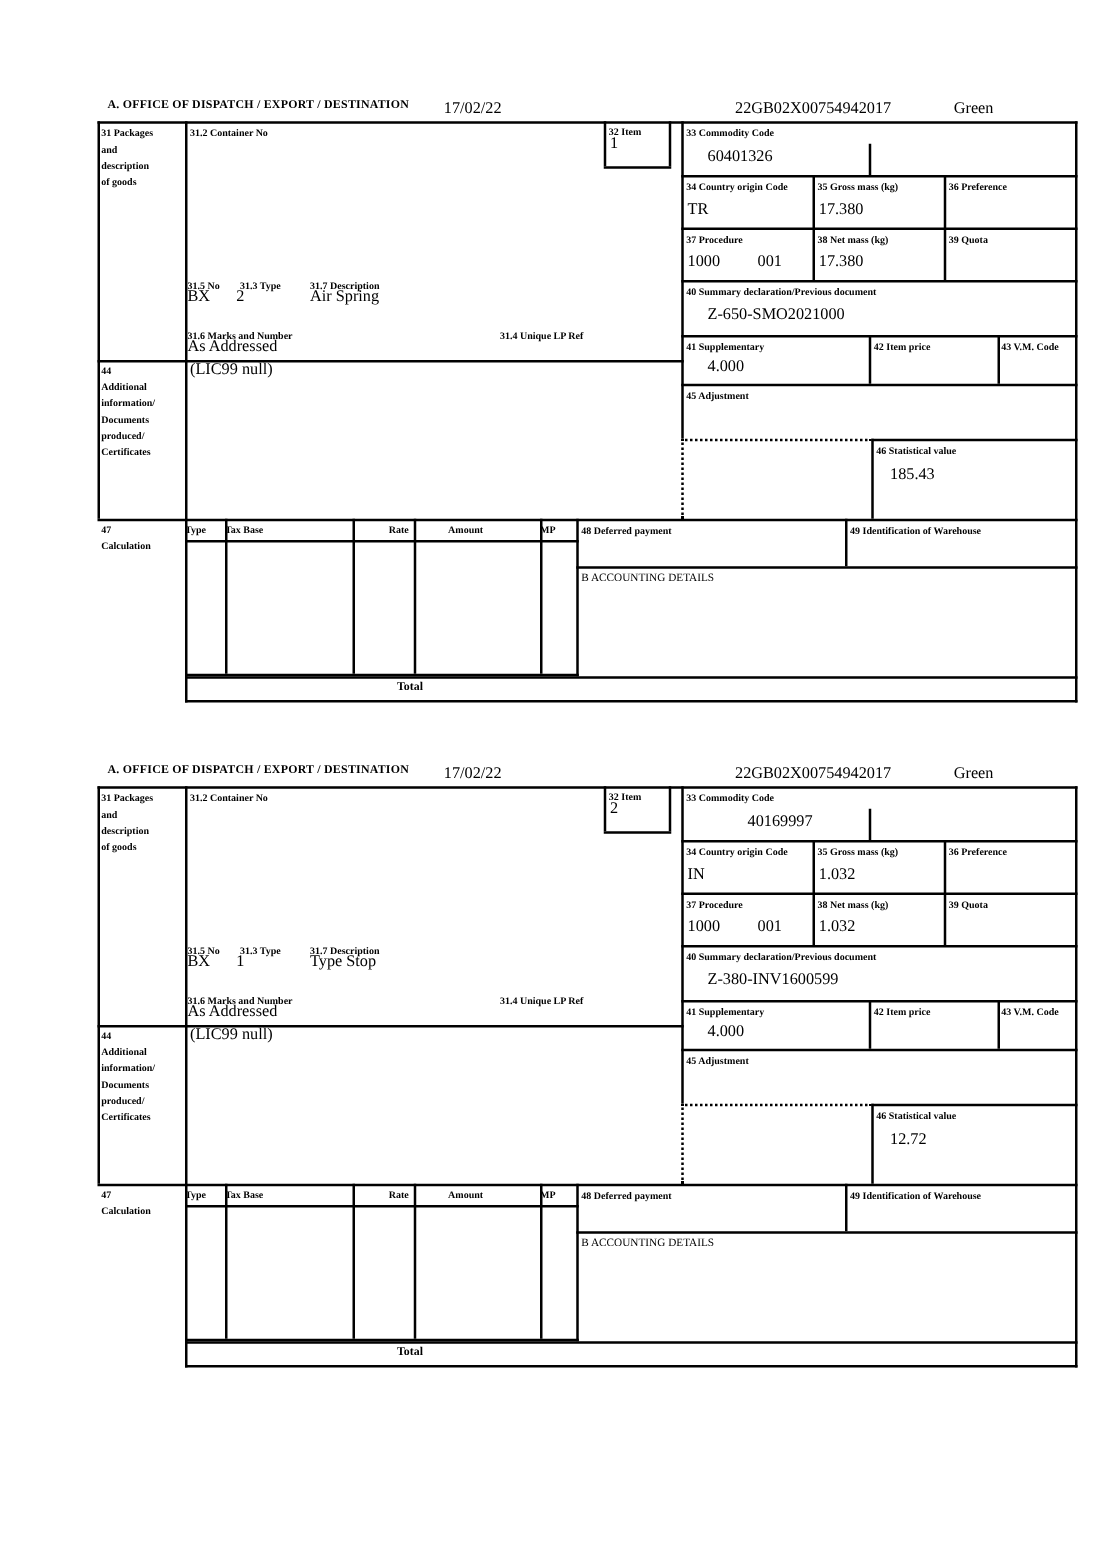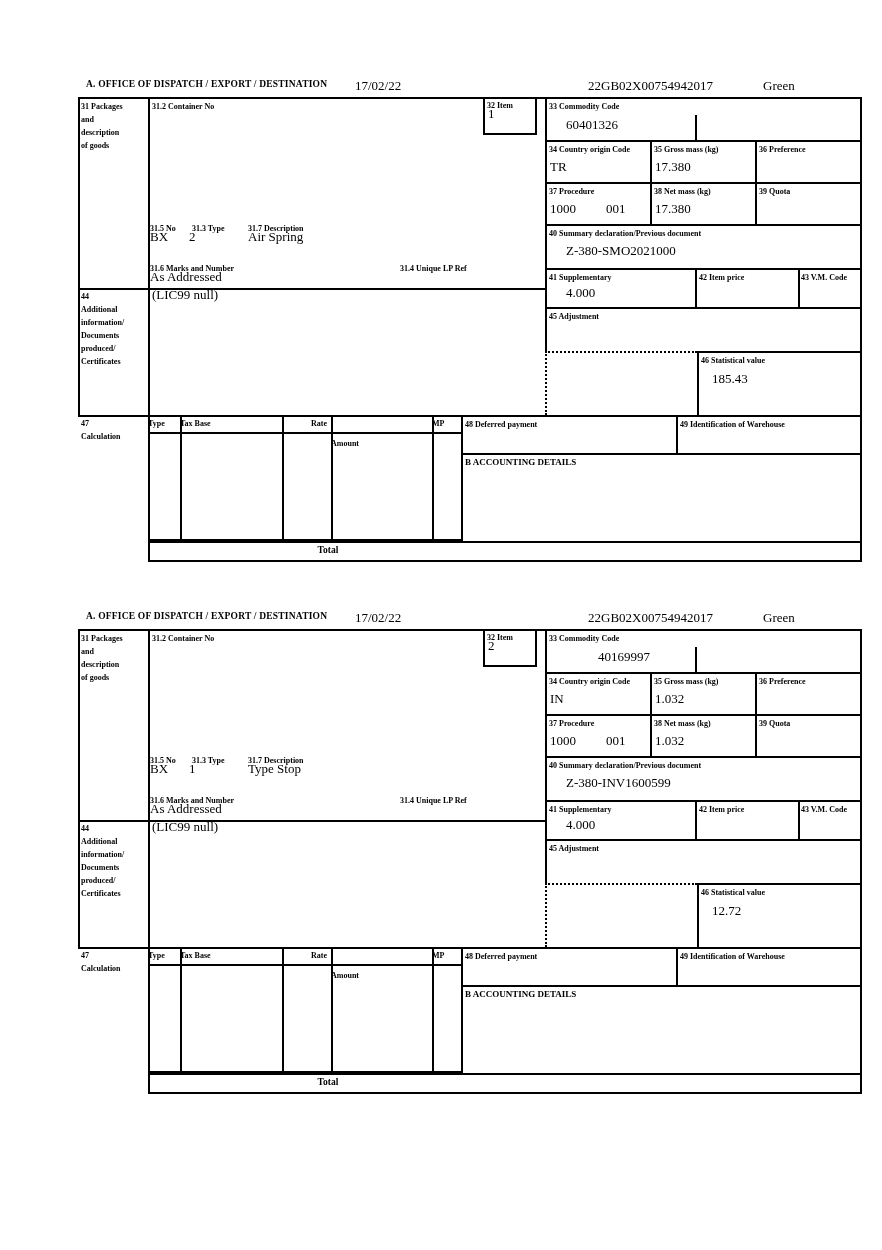--- a/index.html
+++ b/index.html
@@ -11,22 +11,22 @@
   .vl{width:2px;}
   .hl.dot{background:none;border-top:2px dotted #000;height:0;}
   .vl.dot{background:none;border-left:2px dotted #000;width:0;}
   .lbl{position:absolute;font-weight:bold;font-size:8px;line-height:13px;white-space:pre-line;}
   .val{position:absolute;font-size:13px;line-height:14px;white-space:nowrap;}
   .hofc{position:absolute;font-weight:bold;font-size:9.5px;letter-spacing:.2px;white-space:nowrap;}
   .hval{position:absolute;font-size:13px;white-space:nowrap;}
   .thead{position:absolute;top:342px;height:13px;font-weight:bold;font-size:8px;line-height:13px;}
   .tc{}
   .tr4{text-align:right;padding-right:4px;box-sizing:border-box;}
-  .tr18{text-align:left;padding-right:18px;box-sizing:border-box;margin-top:20px;}
-  .acct{position:absolute;font-weight:bold;font-size:9px;white-space:nowrap;}
+  .tr18{text-align:center;padding-right:18px;box-sizing:border-box;}
+  .acct{position:absolute;font-weight:normal;font-size:9px;white-space:nowrap;}
   .total{position:absolute;left:148px;top:470px;width:360px;text-align:center;
          font-weight:bold;font-size:9.5px;}
 </style>
 </head>
 <body>
 
 <div id="page">
 
     <section class="form" style="top: 75px;">
 
@@ -91,21 +91,21 @@
       <div class="lbl" style="left:759px;top:68px;">36 Preference</div>
 
       <div class="lbl" style="left:549px;top:110px;">37 Procedure</div>
       <div class="val" style="left:550px;top:127px;">1000</div>
       <div class="val" style="left:606px;top:127px;">001</div>
       <div class="lbl" style="left:654px;top:110px;">38 Net mass (kg)</div>
       <div class="val" style="left:655px;top:127px;">17.380</div>
       <div class="lbl" style="left:759px;top:110px;">39 Quota</div>
 
       <div class="lbl" style="left:549px;top:152px;">40 Summary declaration/Previous document</div>
-      <div class="val" style="left:566px;top:169px;">Z-380-SMO2021000</div>
+      <div class="val" style="left:566px;top:169px;">Z-650-SMO2021000</div>
 
       <div class="lbl" style="left:549px;top:196px;">41 Supplementary</div>
       <div class="val" style="left:566px;top:211px;">4.000</div>
       <div class="lbl" style="left:699px;top:196px;">42 Item price</div>
       <div class="lbl" style="left:801px;top:196px;">43 V.M. Code</div>
 
       <div class="lbl" style="left:549px;top:235px;">45 Adjustment</div>
       <div class="lbl" style="left:701px;top:279px;">46 Statistical value</div>
       <div class="val" style="left:712px;top:297px;">185.43</div>
 

